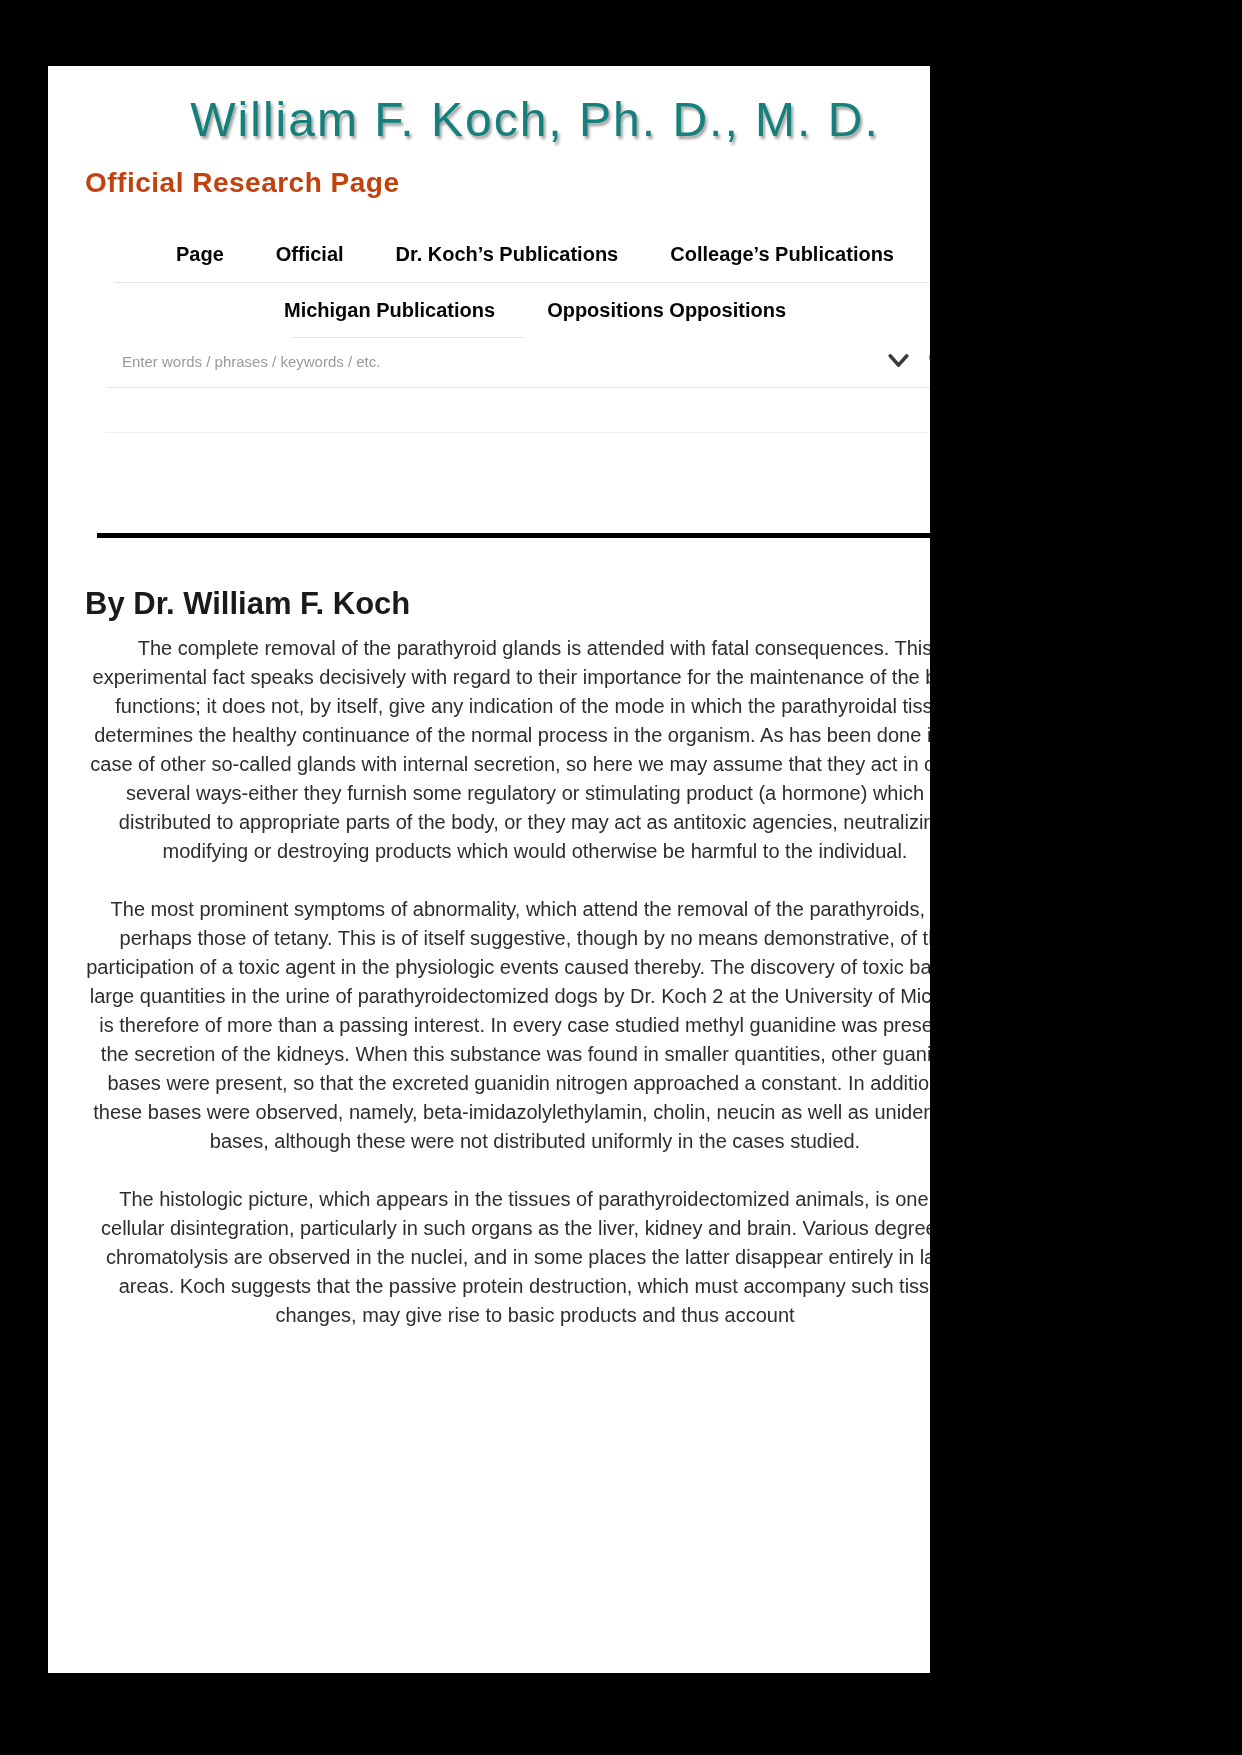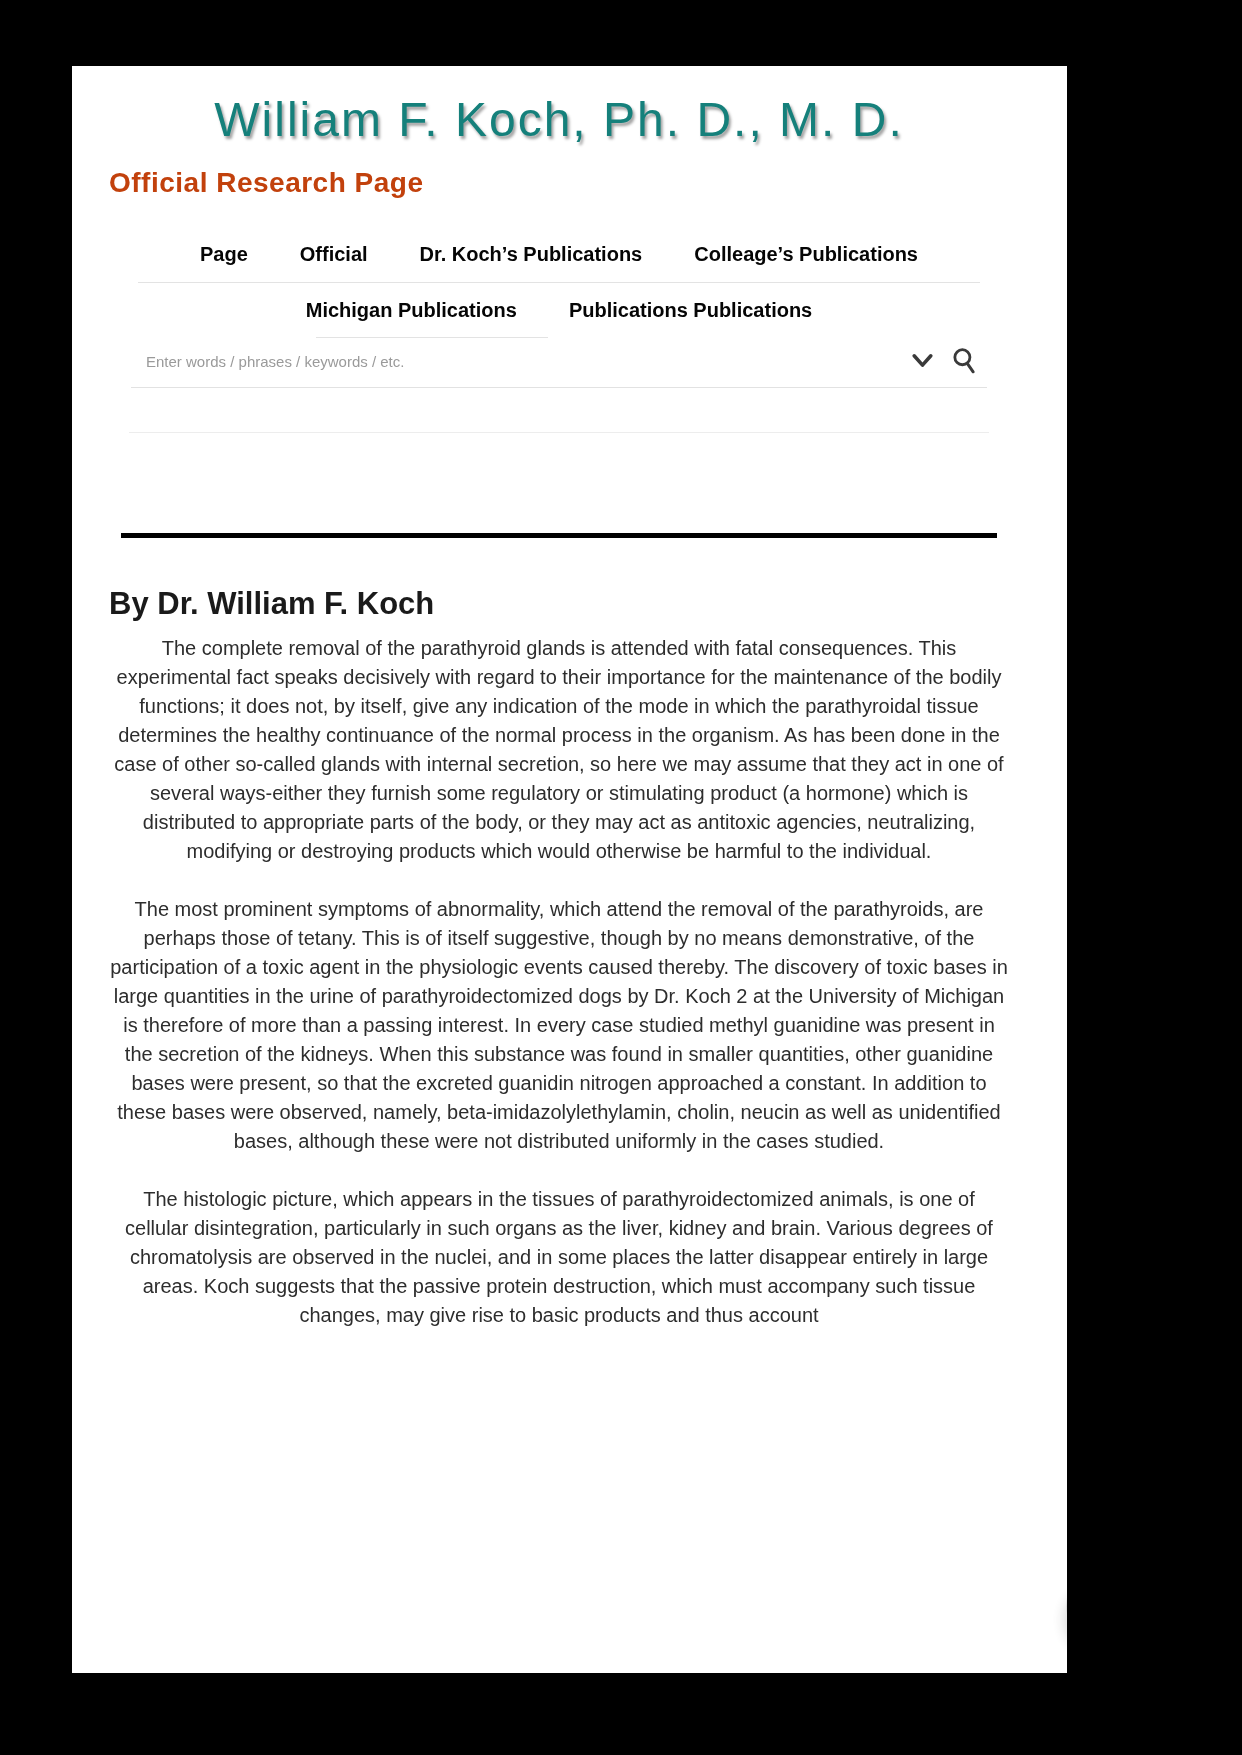--- a/index.html
+++ b/index.html
@@ -4,22 +4,22 @@
 <style>
   html,body { margin:0; padding:0; }
   body {
     width:1242px; height:1755px;
     background:#000;
     position:relative;
     font-family:"Liberation Sans", sans-serif;
     overflow:hidden;
   }
   .page {
-    position:absolute; left:72px; top:66px;
-    width:995px; height:1607px;
+    position:absolute; left:48px; top:66px;
+    width:882px; height:1607px;
     background:#ffffff;
     overflow:hidden;
   }
   .content { width:900px; margin:0 0 0 37px; }
 
   
   .site-title {
     margin:26px 0 0 0;
     text-align:center;
     font-size:48px;
@@ -149,21 +149,21 @@
     <nav class="nav">
       <div class="nav-row nav-row-1">
           <a href="#">Page</a>
           <a href="#">Official</a>
           <a href="#">Dr. Koch’s Publications</a>
           <a href="#">Colleage’s Publications</a>
         </div>
       <hr class="nav-divider-1">
       <div class="nav-row nav-row-2">
           <a href="#">Michigan Publications</a>
-          <a href="#">Publications Publications</a>
+          <a href="#">Oppositions Oppositions</a>
         </div>
       <hr class="nav-divider-2">
     </nav>
 
     <div class="search-section">
       <input class="search-input" type="text" placeholder="Enter words / phrases / keywords / etc." style="">
       <div class="search-icons">
         <button class="icon-btn">
           <span>
             <svg width="25" height="22" viewBox="0 0 24 20">

